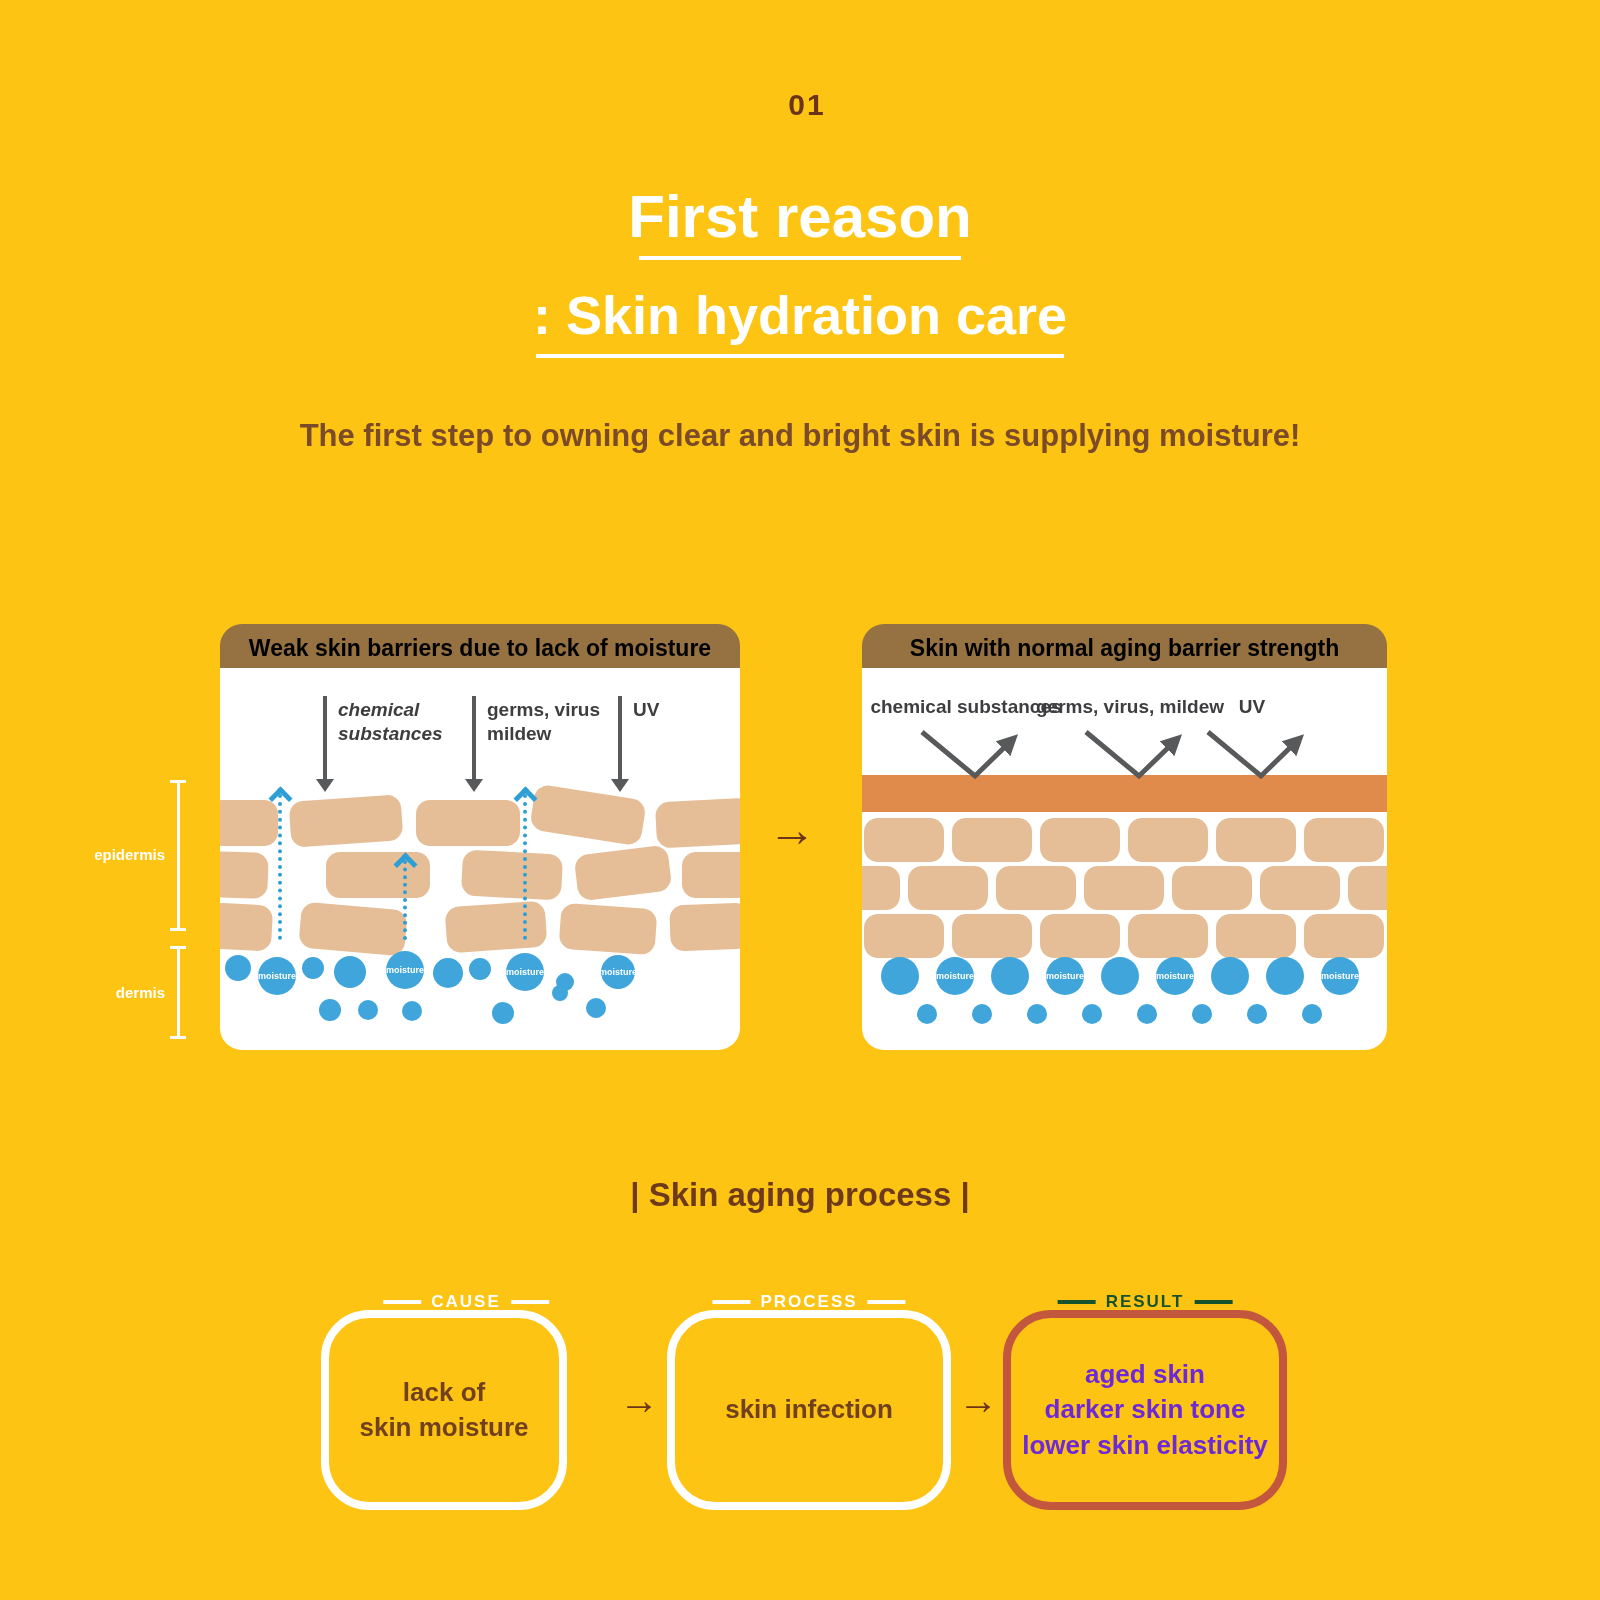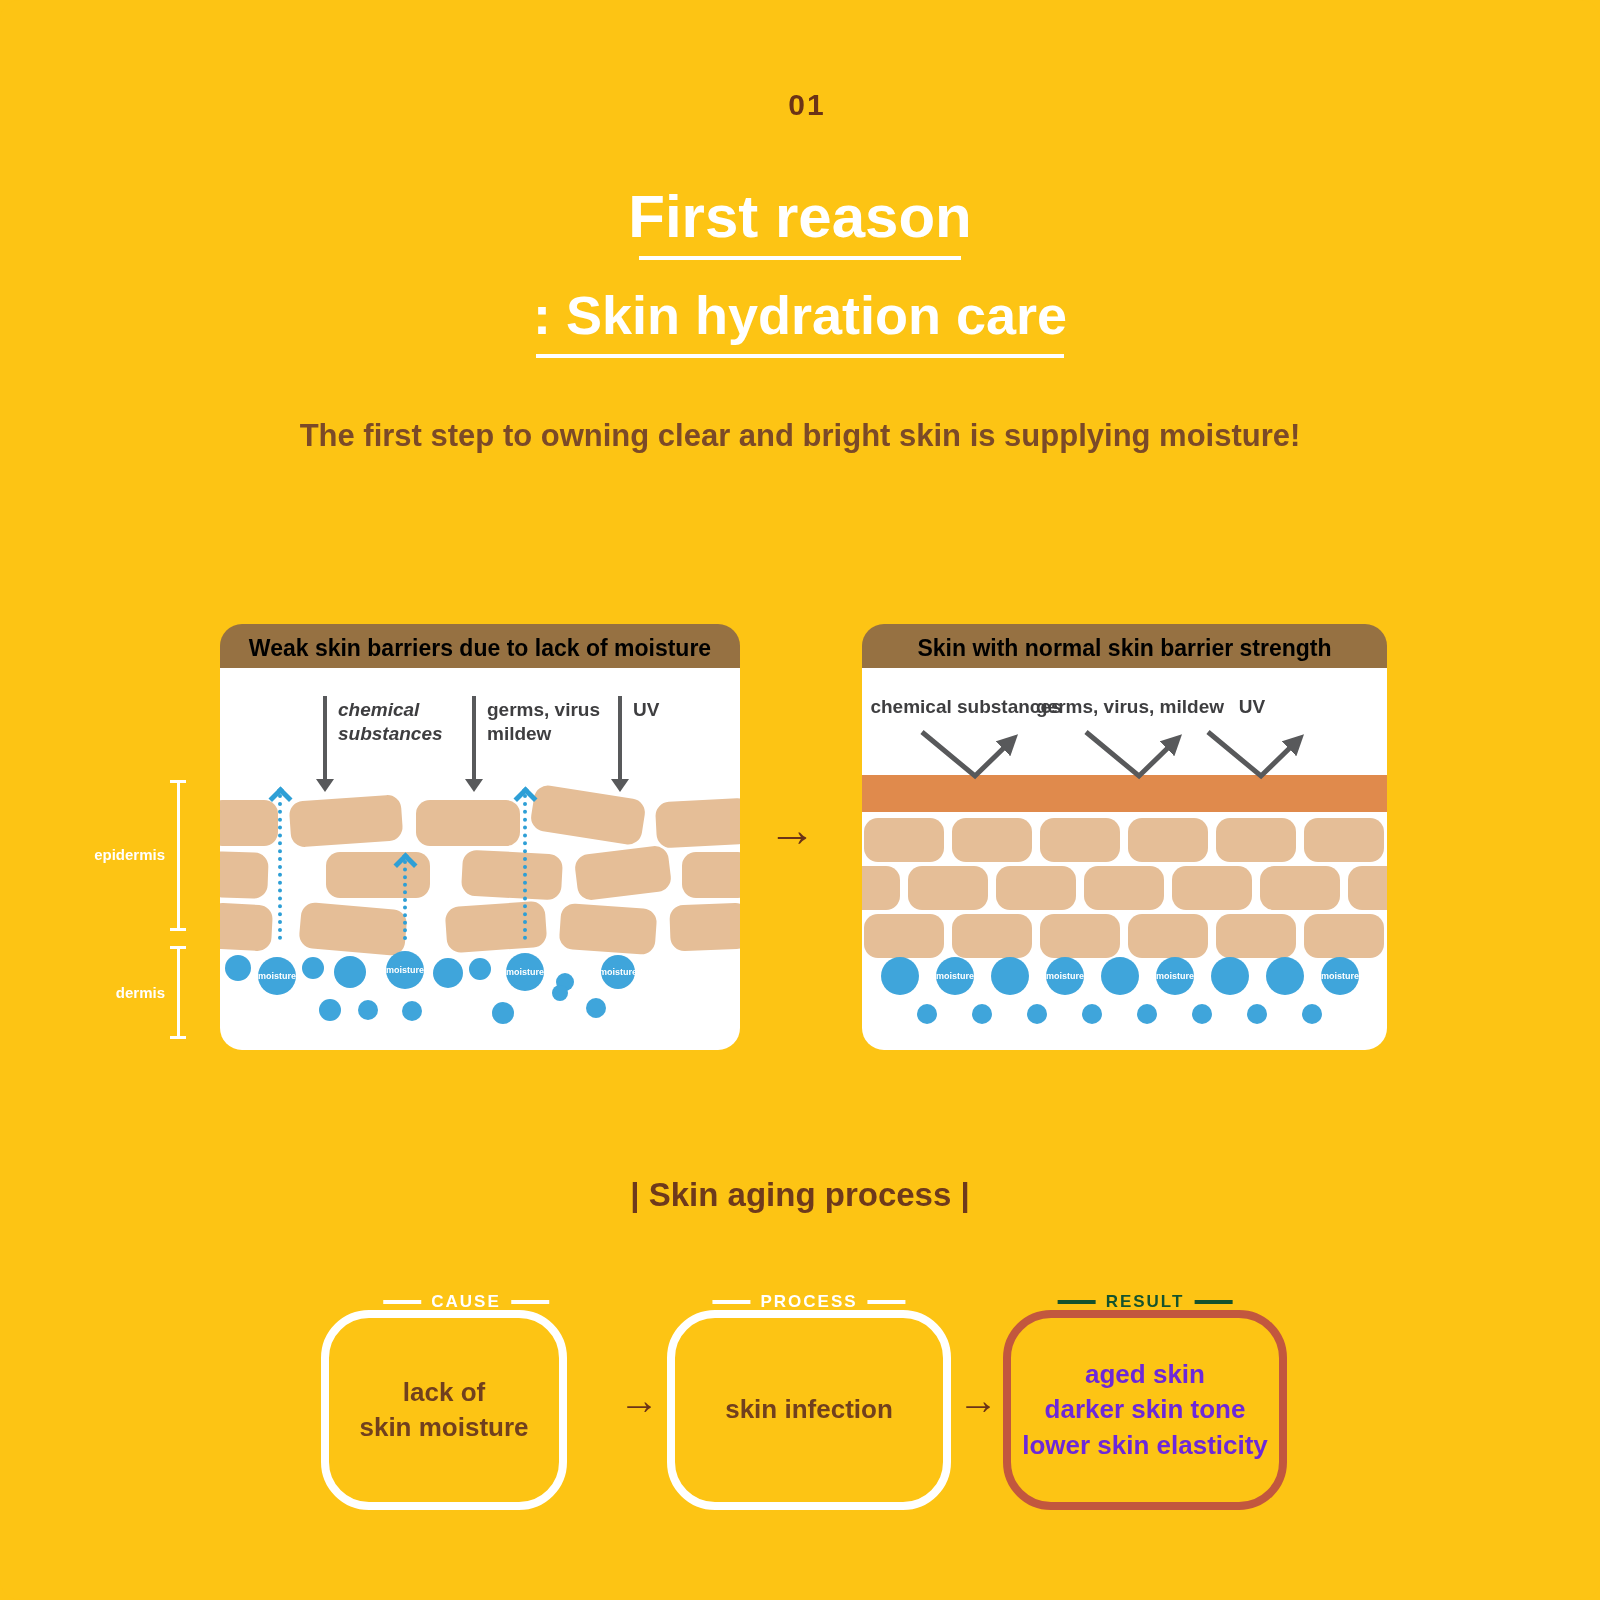--- a/index.html
+++ b/index.html
@@ -131,21 +131,21 @@
         <div class="mcircle" style="left: 182px; top: 333px; height: 20px; width: 20px;"></div>
         <div class="mcircle" style="left: 272px; top: 334px; height: 22px; width: 22px;"></div>
         <div class="mcircle" style="left: 332px; top: 317px; height: 16px; width: 16px;"></div>
         <div class="mcircle" style="left: 366px; top: 330px; height: 20px; width: 20px;"></div>
       </div>
   </section>
 
   <div class="mid-arrow" style="left:768px;top:806px">→</div>
 
   <section class="panel panel-right">
-    <div class="panel-header">Skin with normal skin barrier strength</div>
+    <div class="panel-header">Skin with normal aging barrier strength</div>
     <div class="panel-body" id="right-body">
       <div class="barrier-bar"></div>
       <svg class="bounce-svg" id="bounce-svg" width="525" height="382" viewBox="0 0 525 382">
         <defs>
           <marker id="ah" viewBox="0 0 10 10" refX="6" refY="5" markerWidth="4.2" markerHeight="4.2" orient="auto">
             <path d="M0,0 L10,5 L0,10 z" fill="#58595B"></path>
           </marker>
         </defs>
       <polyline points="60,64 113,108 150,72" fill="none" stroke="#58595B" stroke-width="5" marker-end="url(#ah)"></polyline>
           <polyline points="224,64 277,108 314,72" fill="none" stroke="#58595B" stroke-width="5" marker-end="url(#ah)"></polyline>

